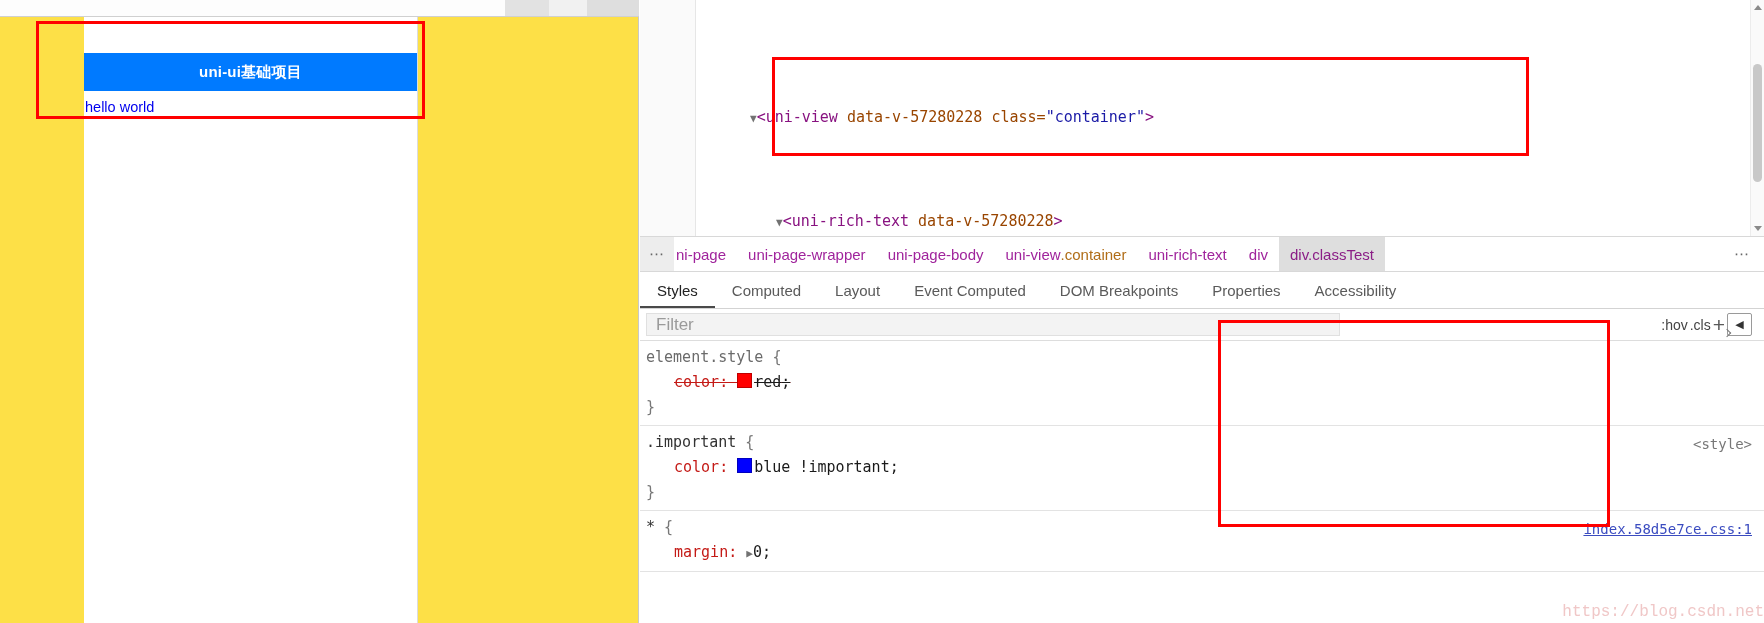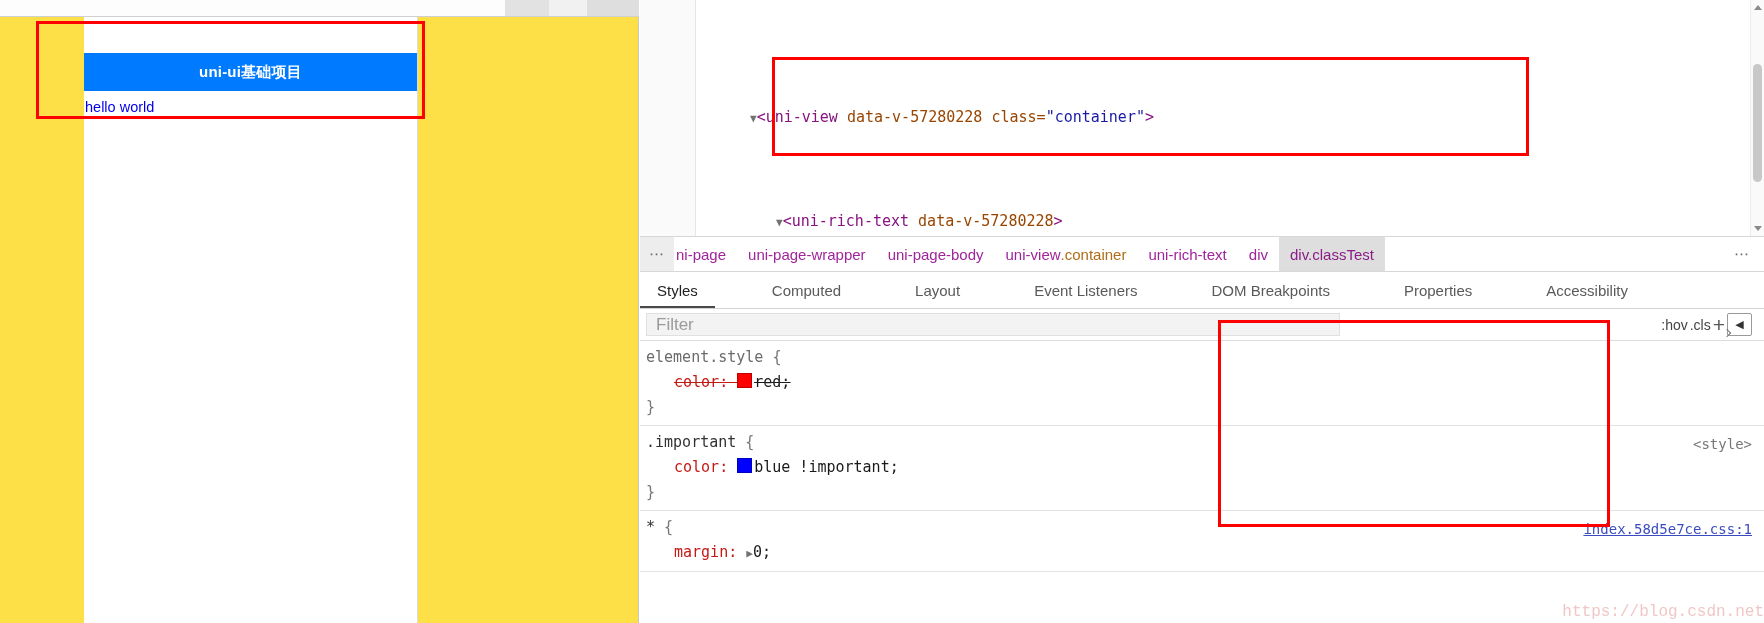--- a/index.html
+++ b/index.html
@@ -224,21 +224,20 @@
   #tabs {
     position: absolute;
     left: 0; top: 272px;
     width: 1124px; height: 37px;
     background: #ffffff;
     border-bottom: 1px solid #d3d3d3;
     box-sizing: border-box;
     display: flex;
     align-items: stretch;
     font-size: 15px;
-    gap: 40px;
   }
   #tabs .tab {
     padding: 0 17px;
     display: flex;
     align-items: center;
     color: #5a5a5a;
     white-space: nowrap;
   }
   #tabs .tab.active {
     color: #222;
@@ -430,21 +429,21 @@
     <span class="crumb">uni-rich-text</span>
     <span class="crumb">div</span>
     <span class="crumb active">div.classTest</span>
     <span class="bc-tail">⋯</span>
   </div>
 
   <div id="tabs">
     <span class="tab active">Styles</span>
     <span class="tab">Computed</span>
     <span class="tab">Layout</span>
-    <span class="tab">Event Listeners</span>
+    <span class="tab">Event Computed</span>
     <span class="tab">DOM Breakpoints</span>
     <span class="tab">Properties</span>
     <span class="tab">Accessibility</span>
   </div>
 
   <div id="filter-bar">
     <div id="filter-input">Filter</div>
     <div id="filter-actions">
       <span>:hov</span>
       <span>.cls</span>

